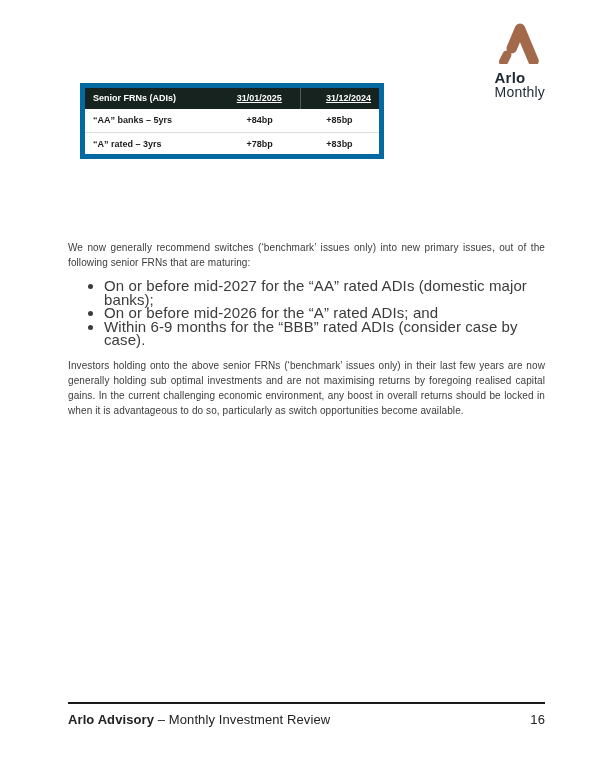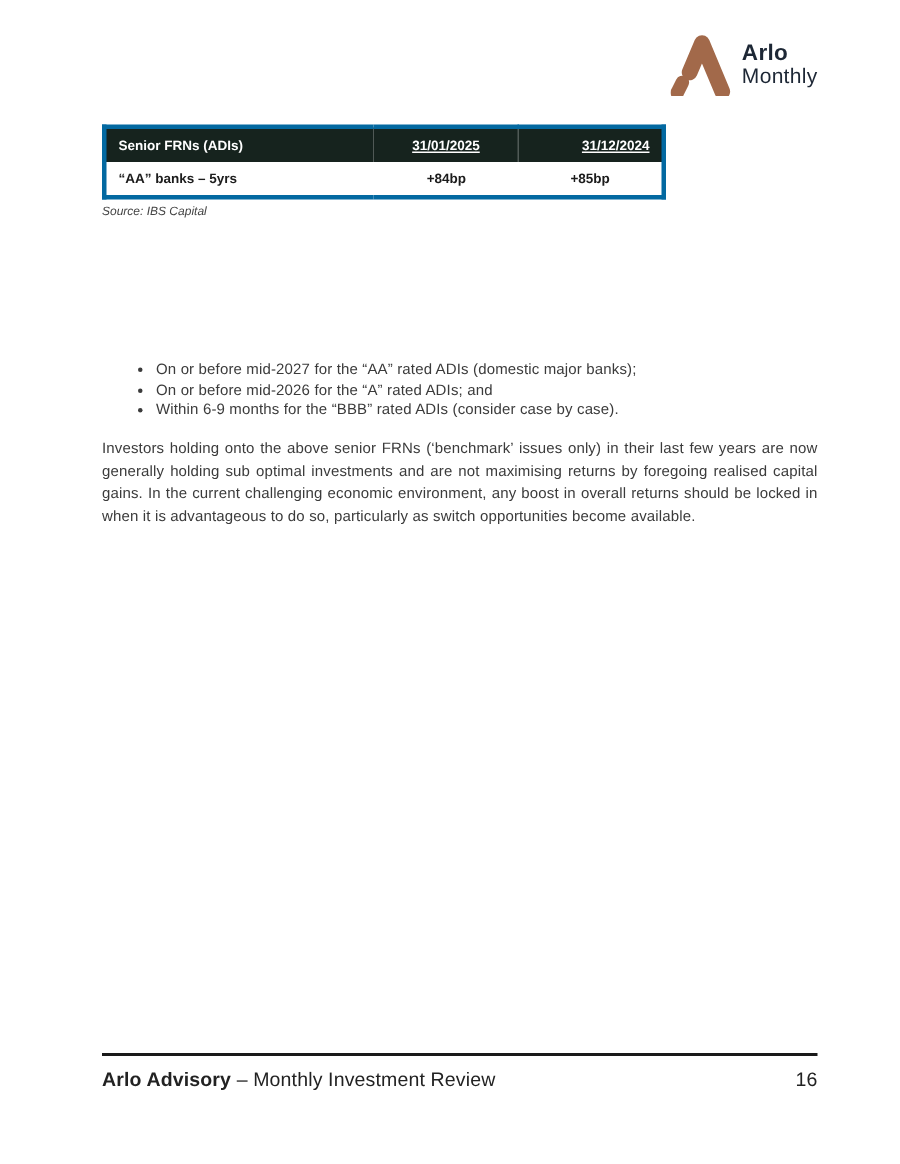--- a/index.html
+++ b/index.html
@@ -7,32 +7,33 @@
     position:relative;
     width:600px;height:776px;
     background:#ffffff;
     font-family:"Liberation Sans", sans-serif;
     color:#3b3b3b;
     overflow:hidden;
   }
   
   .logo{
     position:absolute;top:22px;right:55px;
-    display:flex;align-items:center;gap:6px;
+    display:flex;align-items:center;gap:6px;flex-direction:column;
   }
   .logo-mark{width:42px;height:42px;flex:0 0 auto;}
   .logo-text{line-height:15px;color:#1d2735;}
   .logo-brand{font-size:15px;font-weight:700;letter-spacing:.2px;}
   .logo-sub{font-size:14px;font-weight:400;letter-spacing:.2px;}
   
   .table-wrap{position:absolute;left:68px;top:83px;width:332px;}
   table.frn{
-    border-collapse:collapse;width:376px;
+    border-collapse:collapse;width:304px;
     font-size:9px;color:#1c1c1c;
-    border:3px solid #0369a1;
+    border:5px solid #0369a1;
+    margin-left:12px;
   }
   table.frn th{
     background:#16231e;color:#ffffff;
     font-weight:700;font-size:9px;
     height:23px;padding:0 8px;box-sizing:border-box;
   }
   table.frn th.lbl{text-align:left;}
   table.frn th.val{text-align:center;text-decoration:underline;}
   table.frn th.sep{border-left:1px solid rgba(255,255,255,.25);text-align:right;}
   table.frn td{
@@ -50,21 +51,21 @@
     position:absolute;left:68px;top:240px;width:477px;
   }
   .para{
     font-size:10px;line-height:15px;text-align:justify;
     margin:0 0 9px 0;color:#3b3b3b;letter-spacing:.1px;
   }
   ul.bullets{
     margin:0 0 11px 0;padding:0 0 0 36px;
   }
   ul.bullets li{
-    font-size:10px;line-height:13.5px;color:#3b3b3b;
+    font-size:15px;line-height:13.5px;color:#3b3b3b;
     letter-spacing:.1px;margin:0;
   }
   
   .footer{
     position:absolute;left:68px;right:55px;top:702px;
     border-top:2px solid #1a1a1a;
     padding-top:8px;
     display:flex;justify-content:space-between;align-items:baseline;
     font-size:13px;color:#222;letter-spacing:.1px;
   }
@@ -95,26 +96,31 @@
           <th class="val">31/01/2025</th>
           <th class="val sep">31/12/2024</th>
         </tr>
       </thead>
       <tbody>
         <tr>
           <td class="lbl">“AA” banks – 5yrs</td>
           <td class="val">+84bp</td>
           <td class="val">+85bp</td>
         </tr>
+        <tr>
+          <td class="lbl">“A” rated – 3yrs</td>
+          <td class="val">+78bp</td>
+          <td class="val">+83bp</td>
+        </tr>
       </tbody>
     </table>
-    <div class="source">Source: IBS Capital</div>
   </div>
 
   <div class="bodytext">
+    <p class="para">We now generally recommend switches (‘benchmark’ issues only) into new primary issues, out of the following senior FRNs that are maturing:</p>
     <ul class="bullets">
       <li>On or before mid-2027 for the “AA” rated ADIs (domestic major banks);</li>
       <li>On or before mid-2026 for the “A” rated ADIs; and</li>
       <li>Within 6-9 months for the “BBB” rated ADIs (consider case by case).</li>
     </ul>
     <p class="para">Investors holding onto the above senior FRNs (‘benchmark’ issues only) in their last few years are now generally holding sub optimal investments and are not maximising returns by foregoing realised capital gains. In the current challenging economic environment, any boost in overall returns should be locked in when it is advantageous to do so, particularly as switch opportunities become available.</p>
   </div>
 
   <div class="footer">
     <div>

